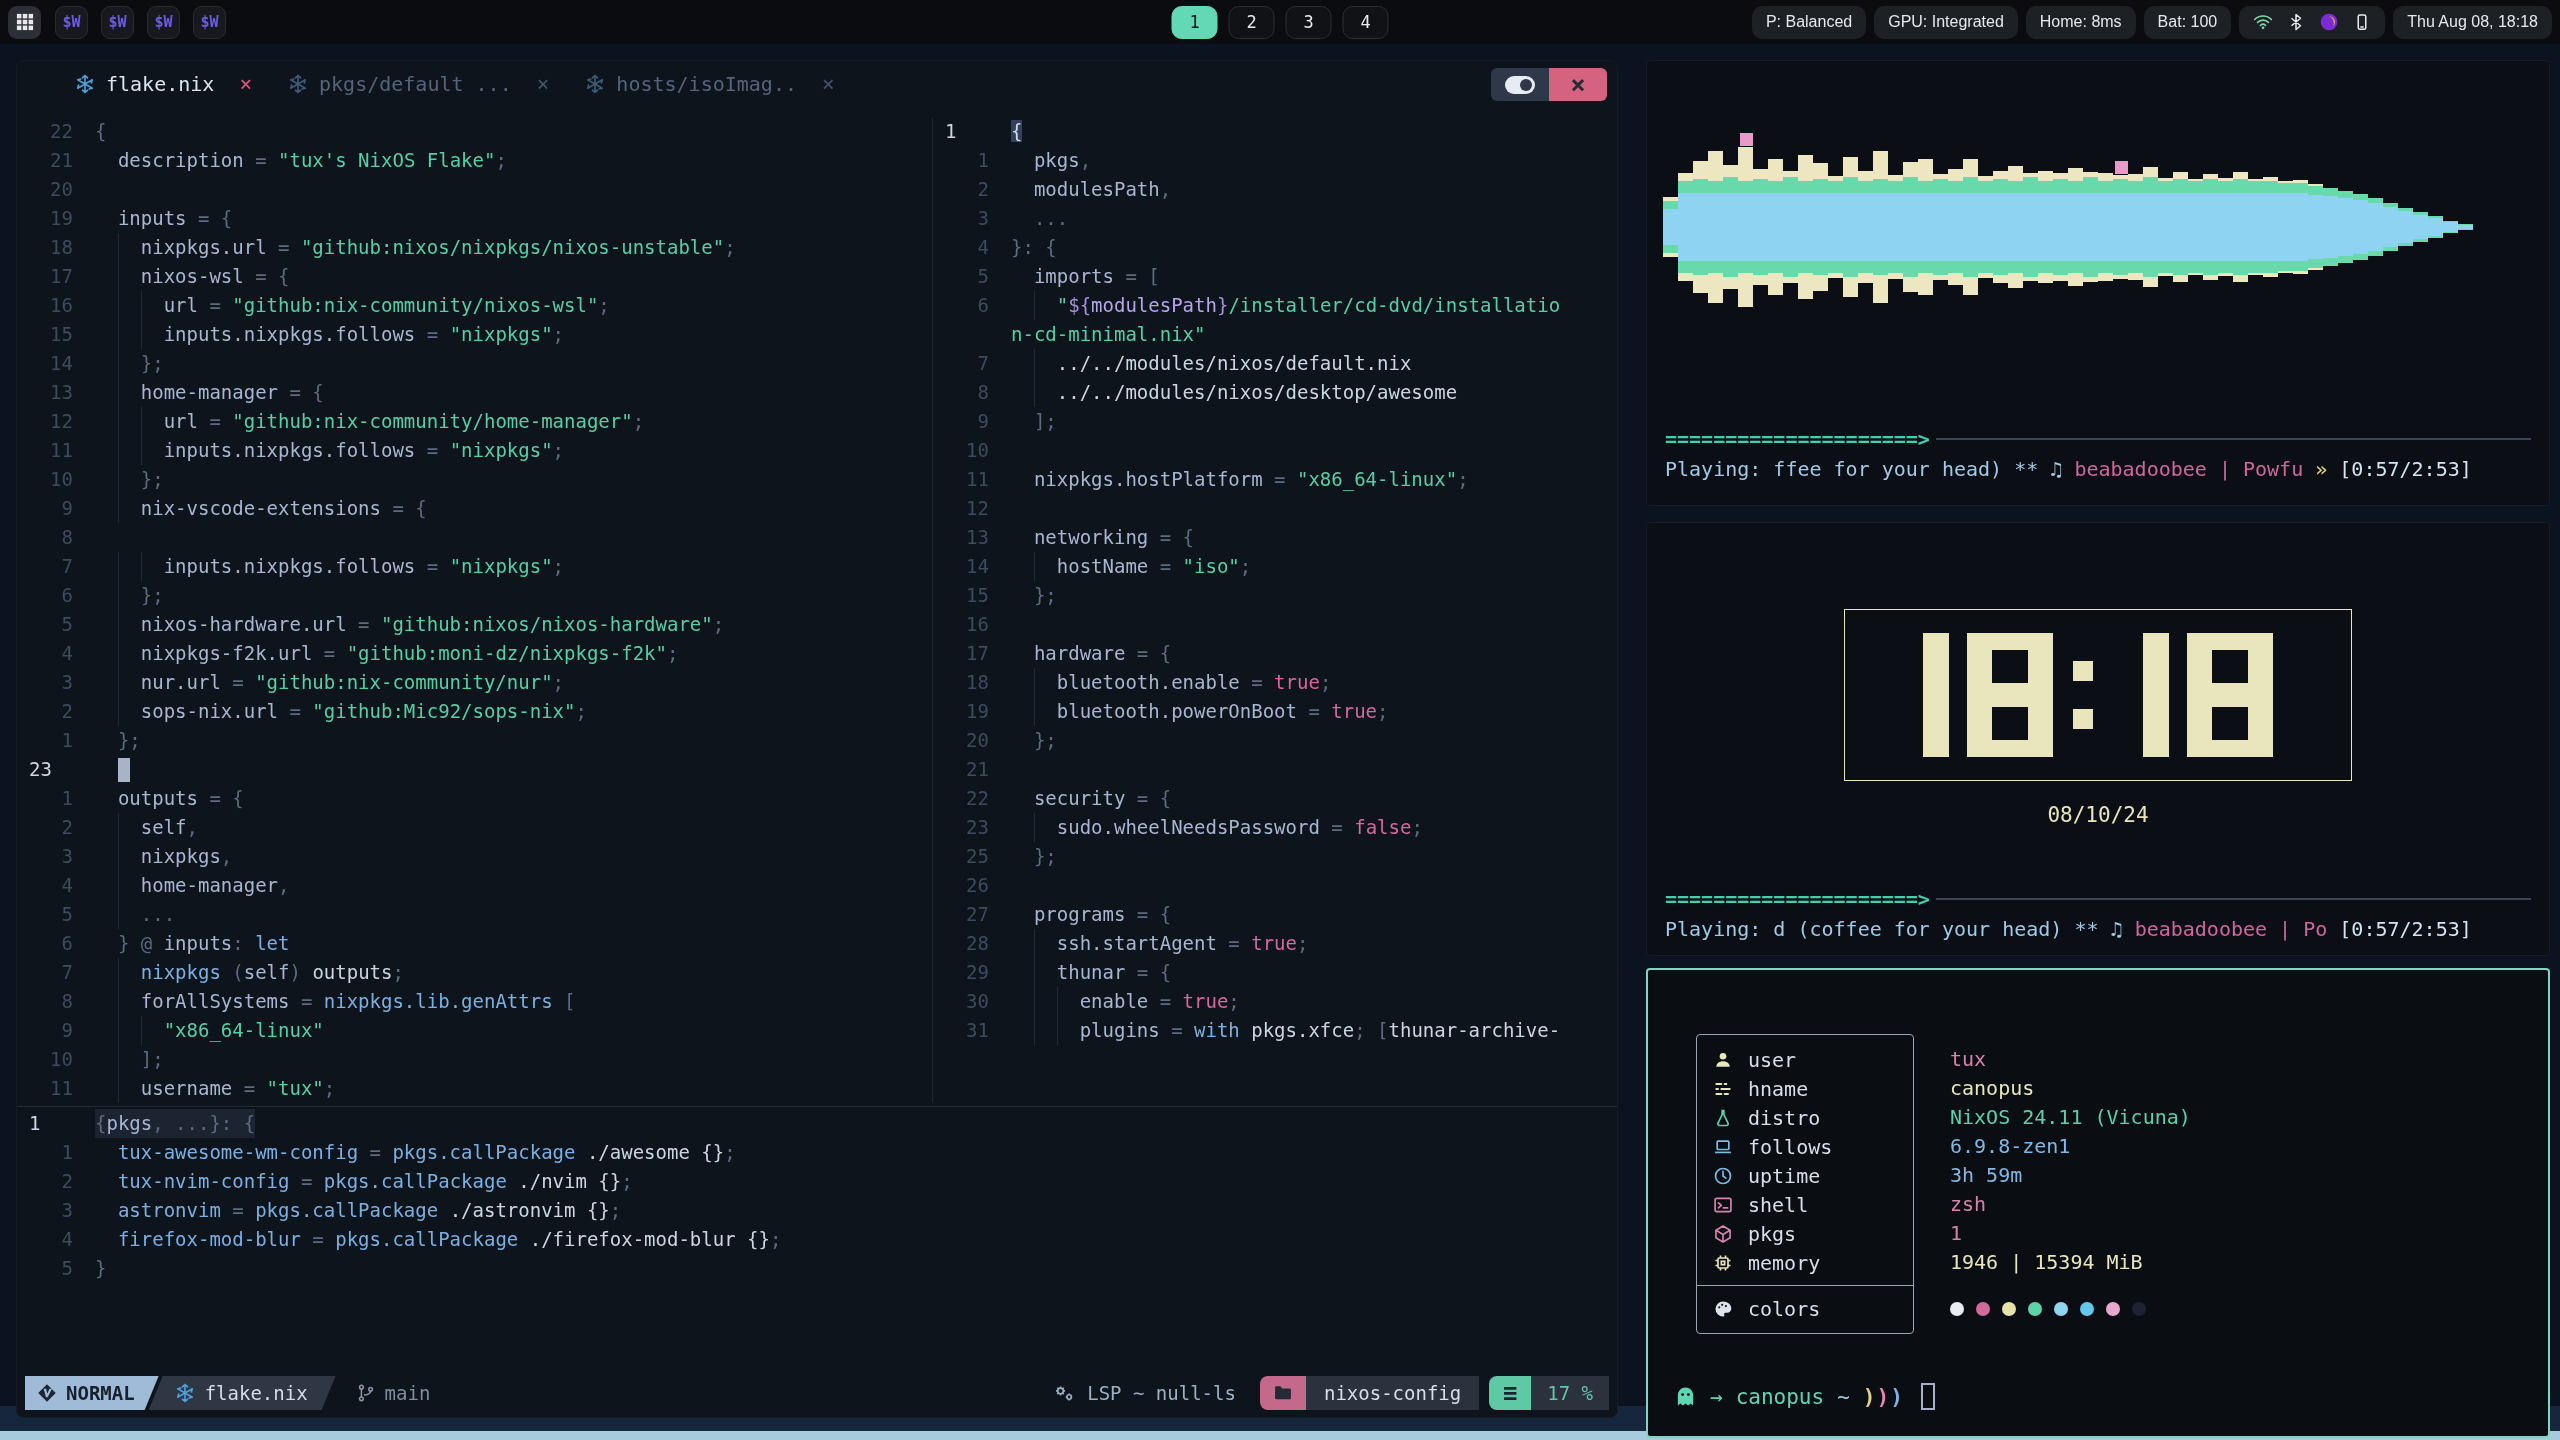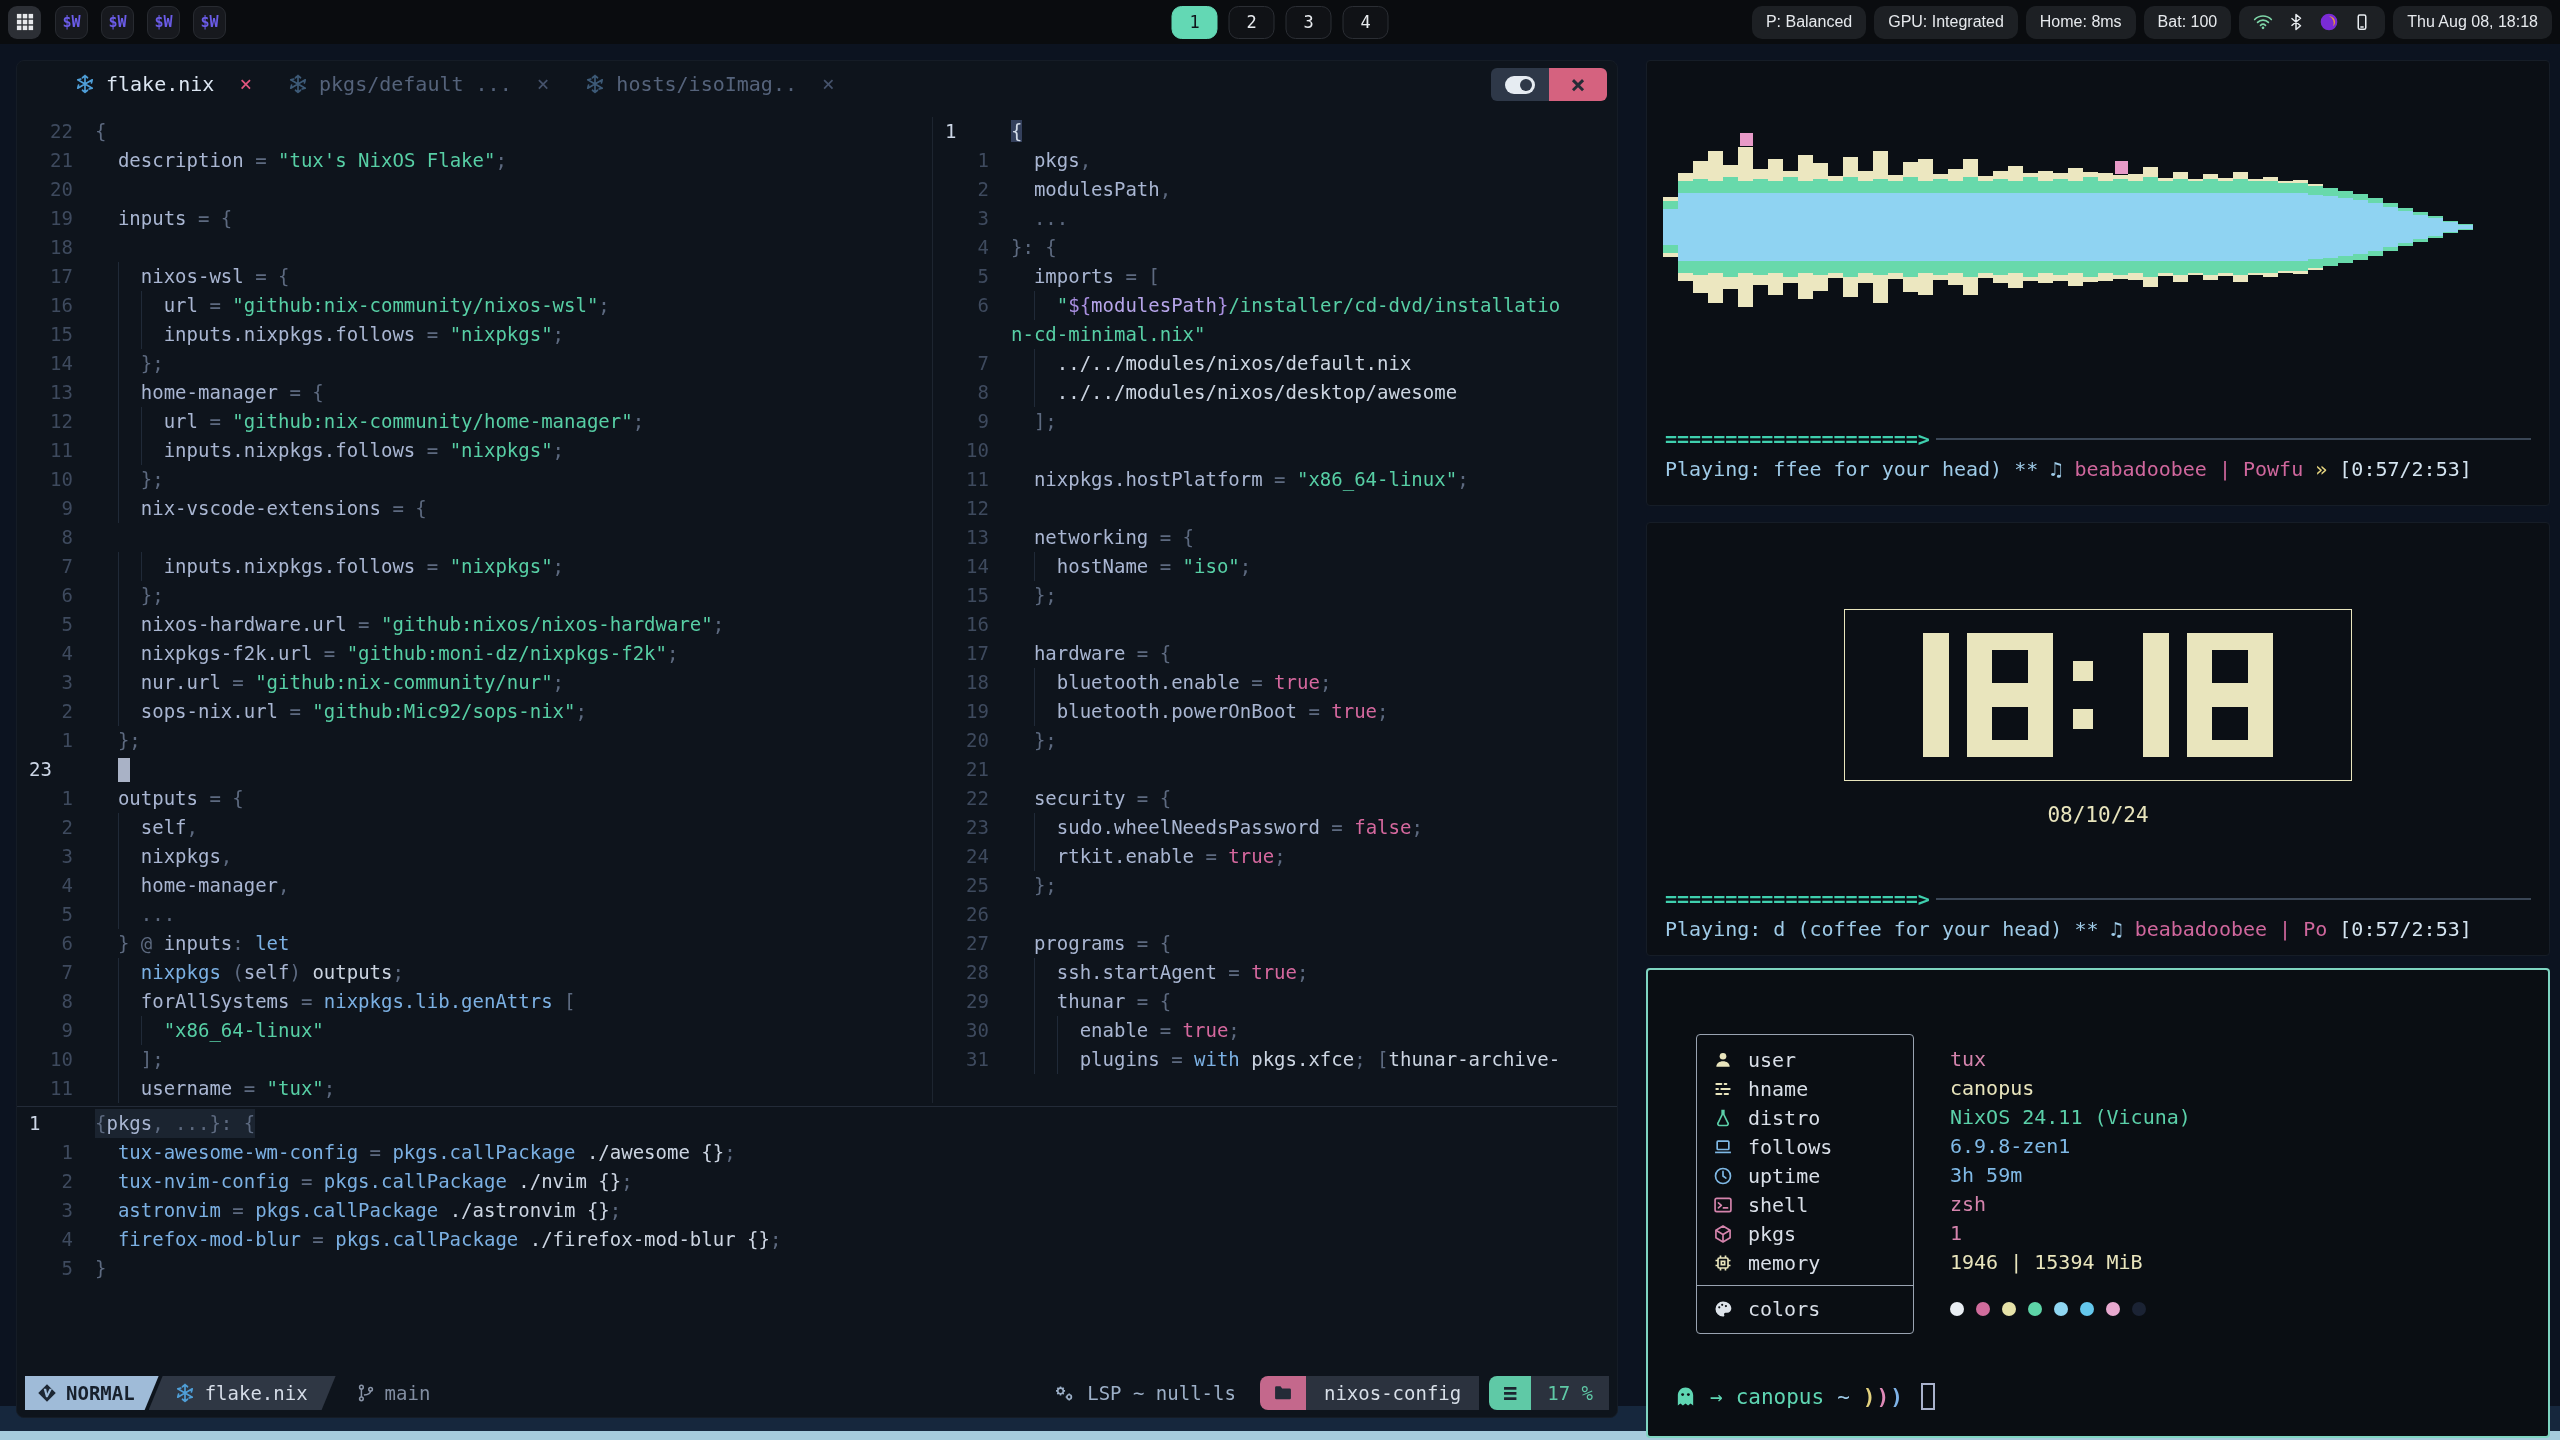--- a/index.html
+++ b/index.html
@@ -238,21 +238,21 @@
       <div class="ctl-close">×</div>
     </div>
   </div>
   <div class="code-wrap">
     <div class="panes">
       <div class="pane left" id="pane-left">
           <div class="cl"><span class="ln">22</span><span class="lngap"></span><span class="code"><span class="tok-pun">{</span></span></div>
           <div class="cl"><span class="ln">21</span><span class="lngap"></span><span class="code"><span class="ind"></span><span class="tok-id">description</span><span class="tok-pun"> = </span><span class="tok-str">"tux's NixOS Flake"</span><span class="tok-pun">;</span></span></div>
           <div class="cl"><span class="ln">20</span><span class="lngap"></span><span class="code"></span></div>
           <div class="cl"><span class="ln">19</span><span class="lngap"></span><span class="code"><span class="ind"></span><span class="tok-id">inputs</span><span class="tok-pun"> = {</span></span></div>
-          <div class="cl"><span class="ln">18</span><span class="lngap"></span></div>
+          <div class="cl"><span class="ln">18</span><span class="lngap"></span><span class="code"><span class="ind"></span><span class="ind g"></span><span class="tok-id">nixpkgs.url</span><span class="tok-pun"> = </span><span class="tok-str">"github:nixos/nixpkgs/nixos-unstable"</span><span class="tok-pun">;</span></span></div>
           <div class="cl"><span class="ln">17</span><span class="lngap"></span><span class="code"><span class="ind"></span><span class="ind g"></span><span class="tok-id">nixos-wsl</span><span class="tok-pun"> = {</span></span></div>
           <div class="cl"><span class="ln">16</span><span class="lngap"></span><span class="code"><span class="ind"></span><span class="ind g"></span><span class="ind g"></span><span class="tok-id">url</span><span class="tok-pun"> = </span><span class="tok-str">"github:nix-community/nixos-wsl"</span><span class="tok-pun">;</span></span></div>
           <div class="cl"><span class="ln">15</span><span class="lngap"></span><span class="code"><span class="ind"></span><span class="ind g"></span><span class="ind g"></span><span class="tok-id">inputs.nixpkgs.follows</span><span class="tok-pun"> = </span><span class="tok-str">"nixpkgs"</span><span class="tok-pun">;</span></span></div>
           <div class="cl"><span class="ln">14</span><span class="lngap"></span><span class="code"><span class="ind"></span><span class="ind g"></span><span class="tok-pun">};</span></span></div>
           <div class="cl"><span class="ln">13</span><span class="lngap"></span><span class="code"><span class="ind"></span><span class="ind g"></span><span class="tok-id">home-manager</span><span class="tok-pun"> = {</span></span></div>
           <div class="cl"><span class="ln">12</span><span class="lngap"></span><span class="code"><span class="ind"></span><span class="ind g"></span><span class="ind g"></span><span class="tok-id">url</span><span class="tok-pun"> = </span><span class="tok-str">"github:nix-community/home-manager"</span><span class="tok-pun">;</span></span></div>
           <div class="cl"><span class="ln">11</span><span class="lngap"></span><span class="code"><span class="ind"></span><span class="ind g"></span><span class="ind g"></span><span class="tok-id">inputs.nixpkgs.follows</span><span class="tok-pun"> = </span><span class="tok-str">"nixpkgs"</span><span class="tok-pun">;</span></span></div>
           <div class="cl"><span class="ln">10</span><span class="lngap"></span><span class="code"><span class="ind"></span><span class="ind g"></span><span class="tok-pun">};</span></span></div>
           <div class="cl"><span class="ln">9</span><span class="lngap"></span><span class="code"><span class="ind"></span><span class="ind g"></span><span class="tok-id">nix-vscode-extensions</span><span class="tok-pun"> = {</span></span></div>
           <div class="cl"><span class="ln">8</span><span class="lngap"></span></div>
@@ -296,21 +296,20 @@
           <div class="cl"><span class="ln">14</span><span class="lngap"></span><span class="code"><span class="ind"></span><span class="ind g"></span><span class="tok-id">hostName</span><span class="tok-pun"> = </span><span class="tok-str">"iso"</span><span class="tok-pun">;</span></span></div>
           <div class="cl"><span class="ln">15</span><span class="lngap"></span><span class="code"><span class="ind"></span><span class="tok-pun">};</span></span></div>
           <div class="cl"><span class="ln">16</span><span class="lngap"></span><span class="code"></span></div>
           <div class="cl"><span class="ln">17</span><span class="lngap"></span><span class="code"><span class="ind"></span><span class="tok-id">hardware</span><span class="tok-pun"> = {</span></span></div>
           <div class="cl"><span class="ln">18</span><span class="lngap"></span><span class="code"><span class="ind"></span><span class="ind g"></span><span class="tok-id">bluetooth.enable</span><span class="tok-pun"> = </span><span class="tok-bool">true</span><span class="tok-pun">;</span></span></div>
           <div class="cl"><span class="ln">19</span><span class="lngap"></span><span class="code"><span class="ind"></span><span class="ind g"></span><span class="tok-id">bluetooth.powerOnBoot</span><span class="tok-pun"> = </span><span class="tok-bool">true</span><span class="tok-pun">;</span></span></div>
           <div class="cl"><span class="ln">20</span><span class="lngap"></span><span class="code"><span class="ind"></span><span class="tok-pun">};</span></span></div>
           <div class="cl"><span class="ln">21</span><span class="lngap"></span><span class="code"></span></div>
           <div class="cl"><span class="ln">22</span><span class="lngap"></span><span class="code"><span class="ind"></span><span class="tok-id">security</span><span class="tok-pun"> = {</span></span></div>
           <div class="cl"><span class="ln">23</span><span class="lngap"></span><span class="code"><span class="ind"></span><span class="ind g"></span><span class="tok-id">sudo.wheelNeedsPassword</span><span class="tok-pun"> = </span><span class="tok-bool">false</span><span class="tok-pun">;</span></span></div>
-          <div class="cl"><span class="ln">24</span><span class="lngap"></span><span class="code"><span class="ind"></span><span class="ind g"></span><span class="tok-id">rtkit.enable</span><span class="tok-pun"> = </span><span class="tok-bool">true</span><span class="tok-pun">;</span></span></div>
           <div class="cl"><span class="ln">25</span><span class="lngap"></span><span class="code"><span class="ind"></span><span class="tok-pun">};</span></span></div>
           <div class="cl"><span class="ln">26</span><span class="lngap"></span><span class="code"></span></div>
           <div class="cl"><span class="ln">27</span><span class="lngap"></span><span class="code"><span class="ind"></span><span class="tok-id">programs</span><span class="tok-pun"> = {</span></span></div>
           <div class="cl"><span class="ln">28</span><span class="lngap"></span><span class="code"><span class="ind"></span><span class="ind g"></span><span class="tok-id">ssh.startAgent</span><span class="tok-pun"> = </span><span class="tok-bool">true</span><span class="tok-pun">;</span></span></div>
           <div class="cl"><span class="ln">29</span><span class="lngap"></span><span class="code"><span class="ind"></span><span class="ind g"></span><span class="tok-id">thunar</span><span class="tok-pun"> = {</span></span></div>
           <div class="cl"><span class="ln">30</span><span class="lngap"></span><span class="code"><span class="ind"></span><span class="ind g"></span><span class="ind g"></span><span class="tok-id">enable</span><span class="tok-pun"> = </span><span class="tok-bool">true</span><span class="tok-pun">;</span></span></div>
           <div class="cl"><span class="ln">31</span><span class="lngap"></span><span class="code"><span class="ind"></span><span class="ind g"></span><span class="ind g"></span><span class="tok-id">plugins</span><span class="tok-pun"> = </span><span class="tok-kw">with</span><span class="tok-txt"> pkgs.xfce</span><span class="tok-pun">; [</span><span class="tok-txt">thunar-archive-</span></span></div>
         </div>
     </div>
     <div class="hsep"></div>

